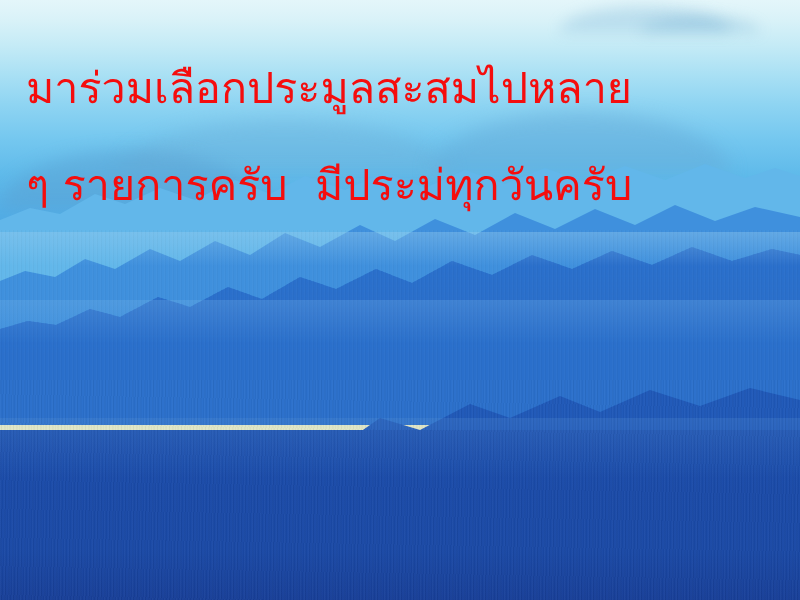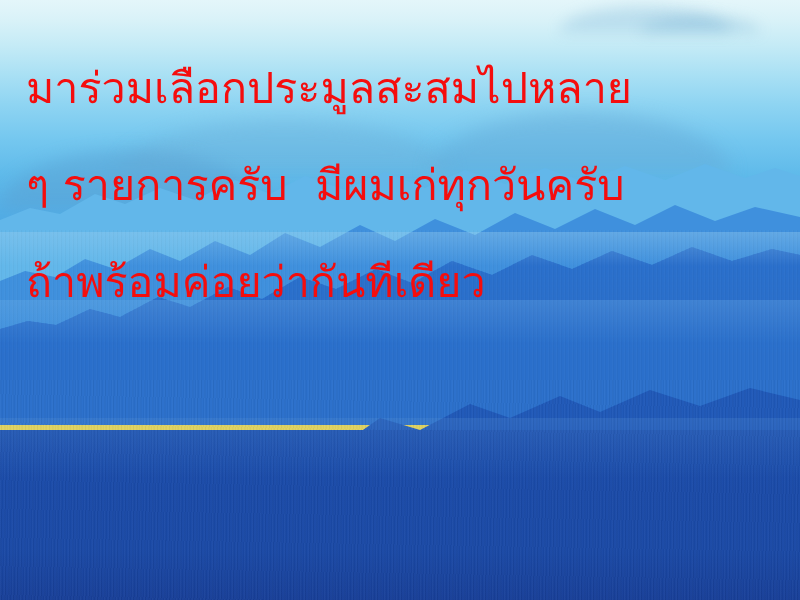--- a/index.html
+++ b/index.html
@@ -11,21 +11,21 @@
   body {
     font-family: "DejaVu Sans", sans-serif;
   }
 
   
   #banner {
     position: relative;
     width: 800px;
     height: 600px;
     overflow: hidden;
-    background: #fde047;
+    background: #fef9c3;
   }
 
   
   .sky {
     position: absolute;
     left: 0; top: 0;
     width: 800px; height: 250px;
     background: linear-gradient(to bottom,
        #e4f6fa 0%,
        #d9f2f8 8%,
@@ -204,17 +204,16 @@
 
   <div class="band band-1"></div>
   <div class="band band-2"></div>
   <div class="band band-3"></div>
 
   <div class="forest-texture"></div>
   <div class="forest-texture2"></div>
 
   <div id="caption">
     <div class="line">มาร่วมเลือกประมูลสะสมไปหลาย</div>
-    <div class="line">ๆ รายการครับ  มีผมเก่ทุกวันครับ</div>
-    <div class="line">ถ้าพร้อมค่อยว่ากันทีเดียว</div>
+    <div class="line">ๆ รายการครับ  มีประม่ทุกวันครับ</div>
   </div>
 
 </div>
 
 </body></html>

